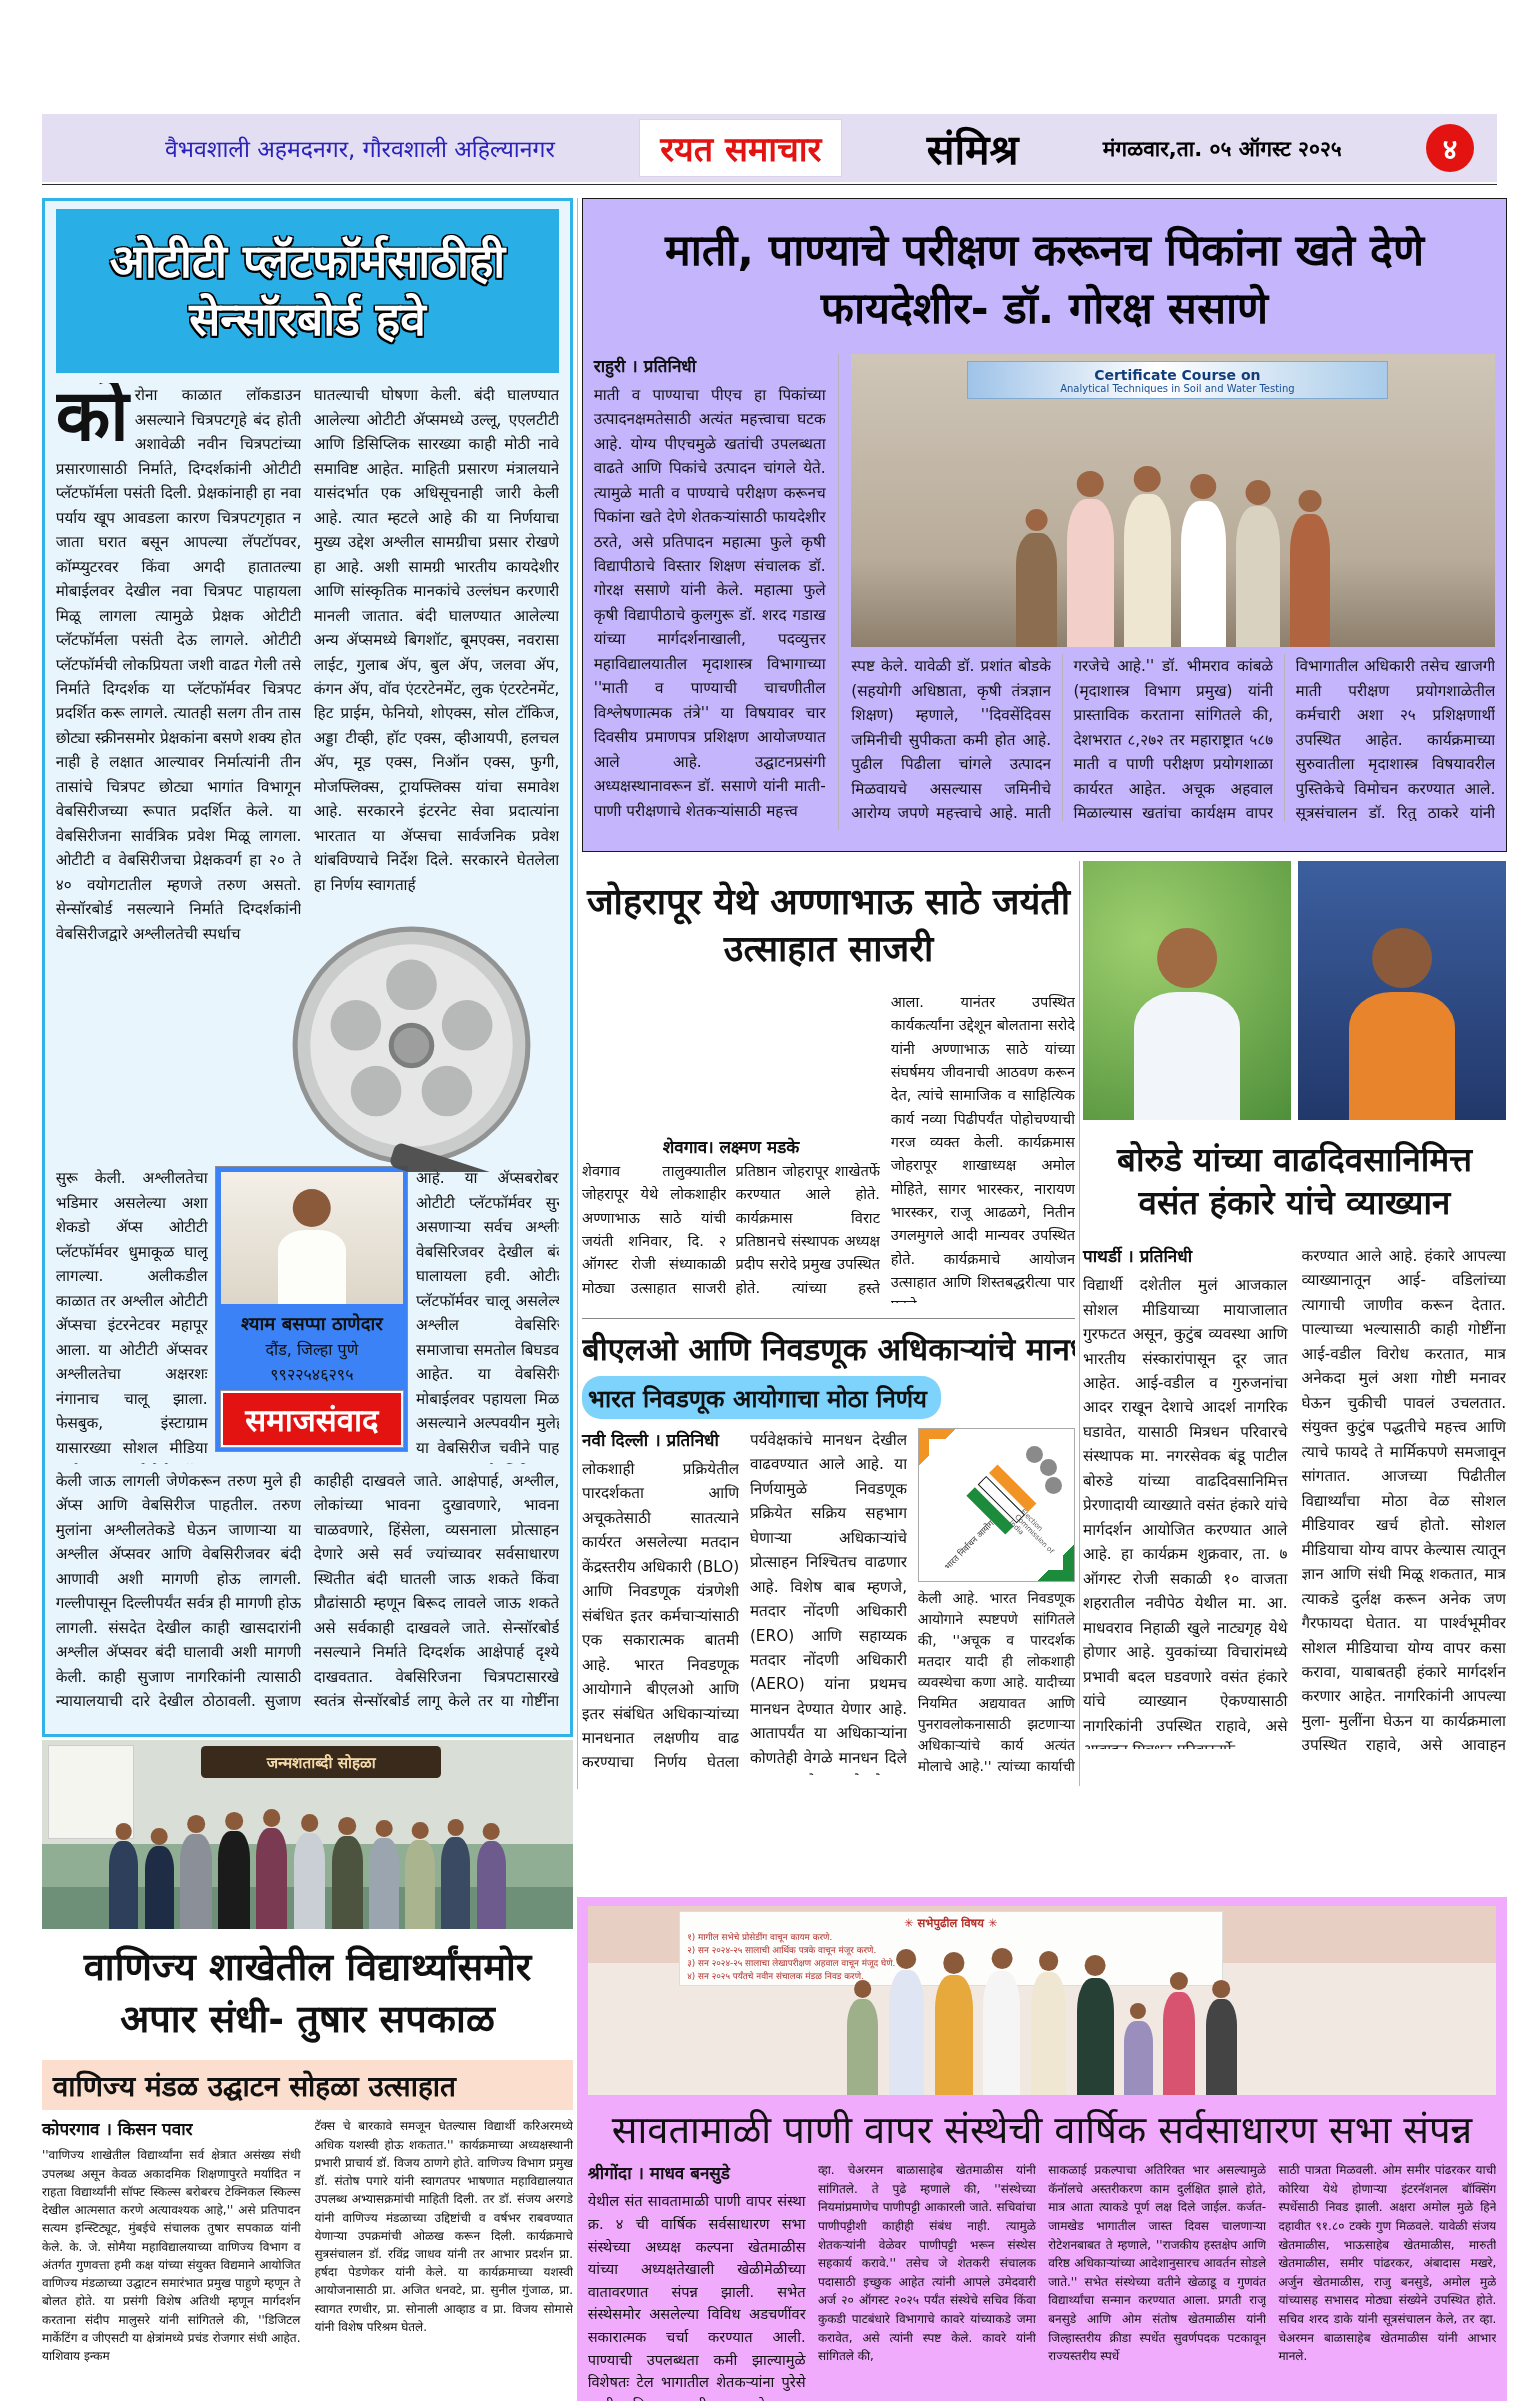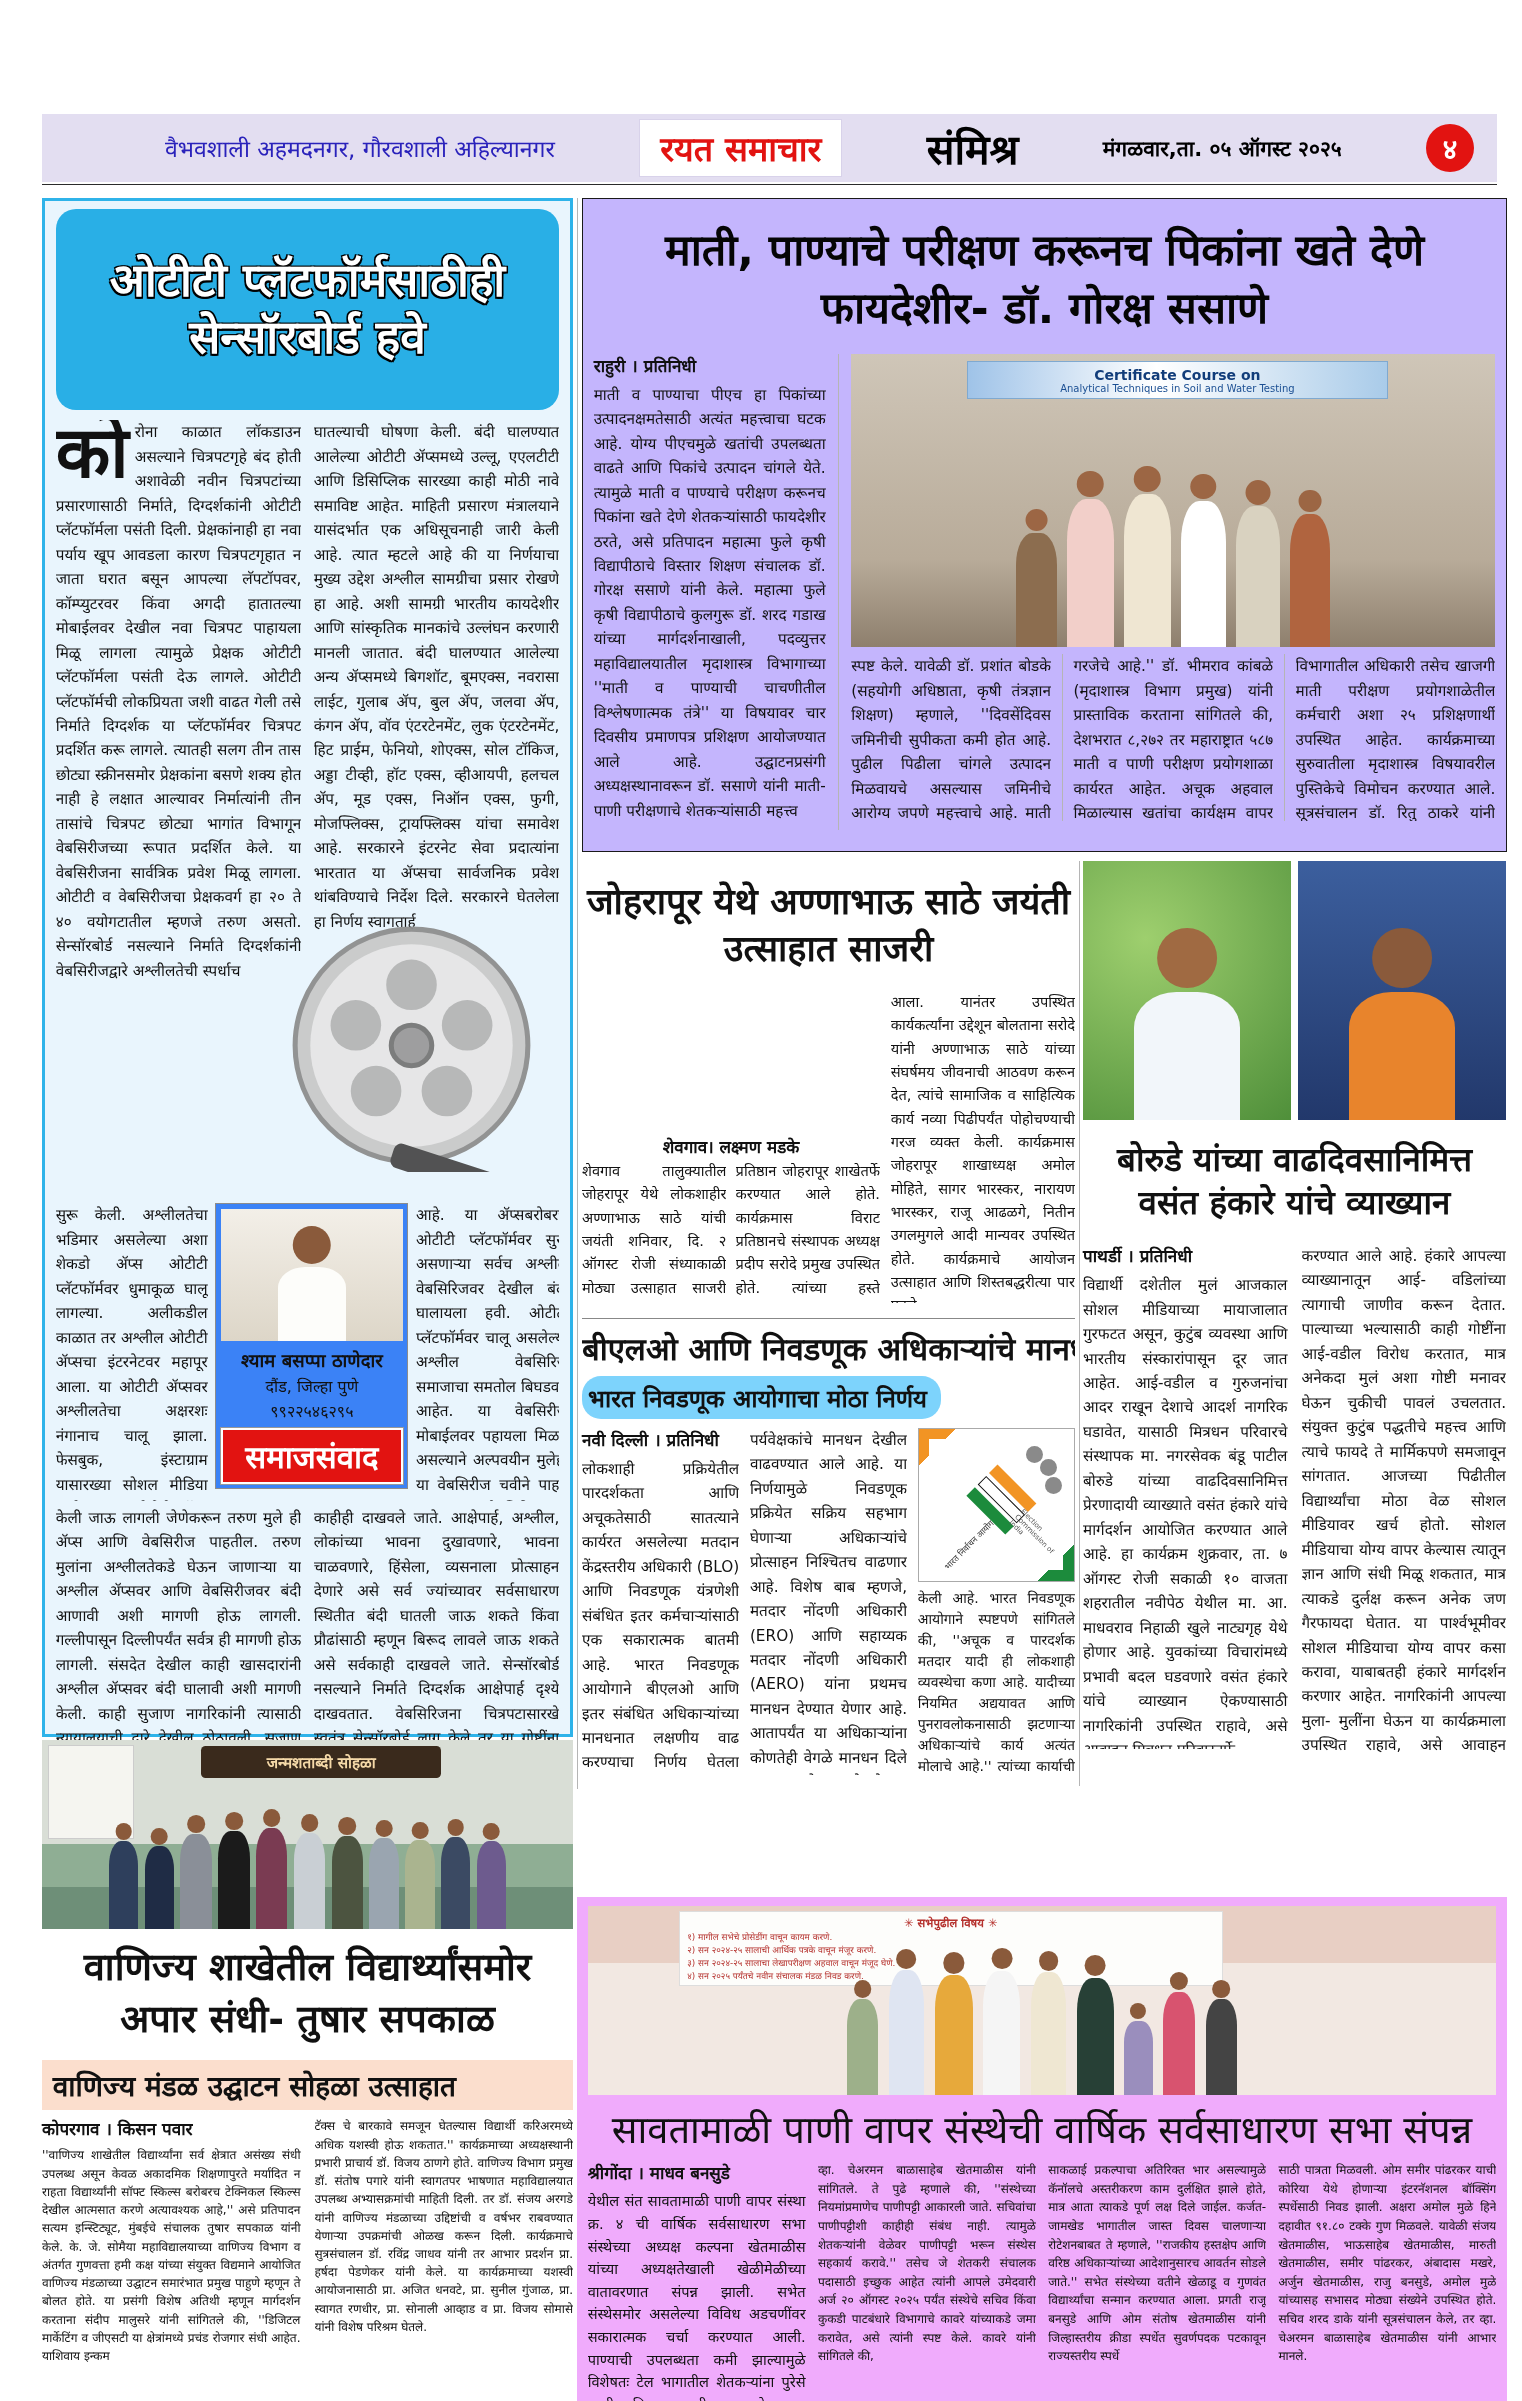--- a/index.html
+++ b/index.html
@@ -24,22 +24,22 @@
   
   .byline{font-weight:bold;font-size:17px;margin-bottom:6.1px;}
   .bodytxt{font-size:15.3px;line-height:1.6;}
   .cols{display:flex;gap:12.3px;}
   .col{flex:1;min-width:0;}
   .vrule{width:0;border-left:0.8px solid #b5b5b5;}
 
   
   .ott{left:42px;top:198px;width:531px;height:1539px;background:#e9f5fd;
        border:3.1px solid #2fb3e9;box-sizing:border-box;padding:7.7px 10.7px;}
-  .ott-head{background:#29afe6;height:201px;display:flex;align-items:center;justify-content:center;
-            text-align:center;padding:0 14px;border-radius:20px;}
+  .ott-head{background:#29afe6;height:164px;display:flex;align-items:center;justify-content:center;
+            text-align:center;padding:0 14px;}
   .ott-head span{color:#fff;font-weight:bold;font-size:46px;line-height:1.25;
             text-shadow:1.5px 1.5px 0 #000,-1.5px -1.5px 0 #000,1.5px -1.5px 0 #000,-1.5px 1.5px 0 #000,0 2.3px 0 #000;}
   .ott-rowA{height:783px;margin-top:10.7px;}
   .ott-rowMid{height:298px;display:flex;gap:7.7px;align-items:flex-start;}
   .ott-rowB{height:246px;margin-top:4.6px;}
   .ott-midtxt{width:152px;flex:none;}
   .author-card{width:193px;flex:none;background:#3b82f6;border:0.8px solid #8c8c8c;padding:4.6px;text-align:center;box-sizing:border-box;}
   .author-photo{height:132px;background:linear-gradient(180deg,#f3efe8,#ddd6c8);position:relative;overflow:hidden;}
   .author-name{font-weight:bold;font-size:18.4px;margin-top:6.1px;}
   .author-place,.author-phone{font-size:16px;margin-top:3.1px;}

